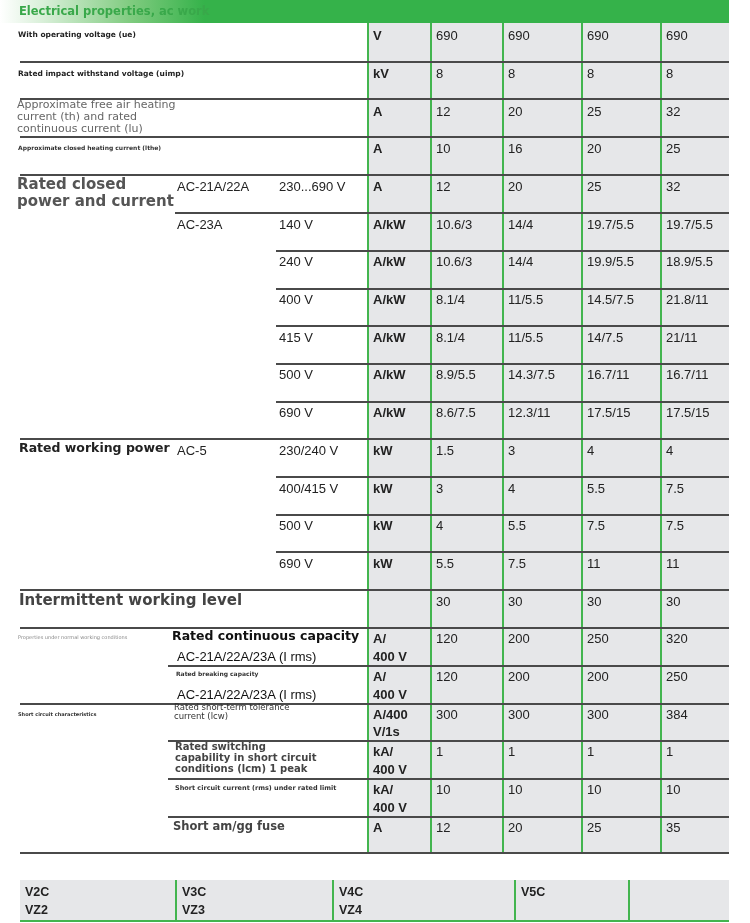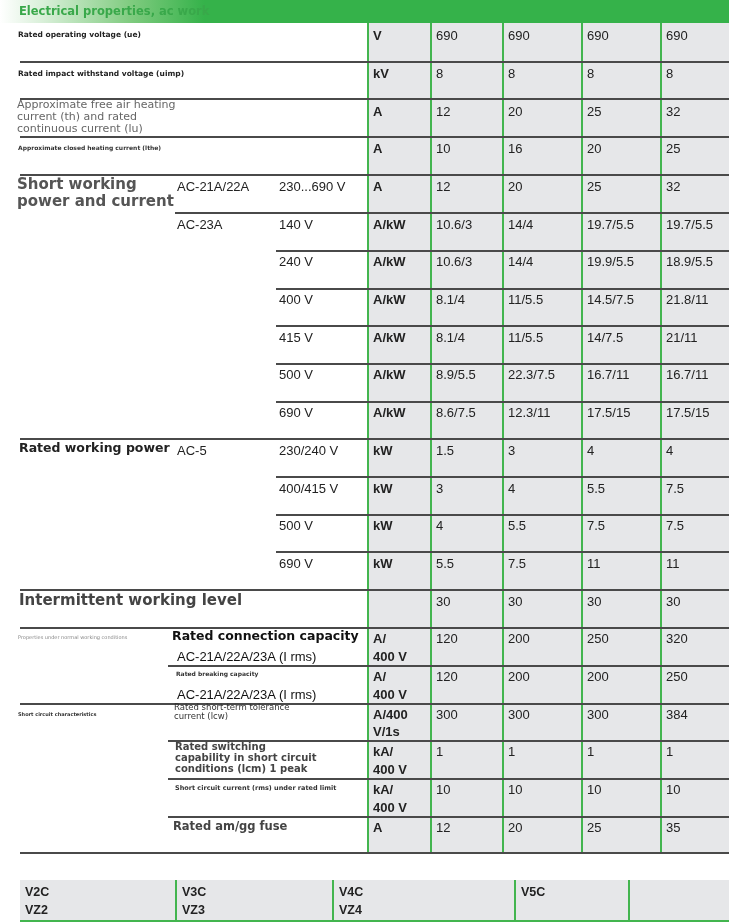--- a/index.html
+++ b/index.html
@@ -55,21 +55,21 @@
 <div class="hl" style="left:276px;top:551px;width:453px"></div>
 <div class="hl" style="left:20px;top:589px;width:709px"></div>
 <div class="hl" style="left:20px;top:627px;width:709px"></div>
 <div class="hl" style="left:168px;top:665px;width:561px"></div>
 <div class="hl" style="left:20px;top:703px;width:709px"></div>
 <div class="hl" style="left:168px;top:740px;width:561px"></div>
 <div class="hl" style="left:168px;top:778px;width:561px"></div>
 <div class="hl" style="left:168px;top:816px;width:561px"></div>
 <div class="hl" style="left:20px;top:852px;width:709px"></div>
 
-<div class="t lbl-s" style="left:18px;top:30px">Rated operating voltage (ue)</div>
+<div class="t lbl-s" style="left:18px;top:30px">With operating voltage (ue)</div>
 <div class="t u" style="left:373px;top:28px">V</div>
 <div class="t v" style="left:436px;top:28px">690</div>
 <div class="t v" style="left:508px;top:28px">690</div>
 <div class="t v" style="left:587px;top:28px">690</div>
 <div class="t v" style="left:666px;top:28px">690</div>
 
 <div class="t lbl-s" style="left:18px;top:69px">Rated impact withstand voltage (uimp)</div>
 <div class="t u" style="left:373px;top:66px">kV</div>
 <div class="t v" style="left:436px;top:66px">8</div>
 <div class="t v" style="left:508px;top:66px">8</div>
@@ -85,21 +85,21 @@
 <div class="t v" style="left:587px;top:104px">25</div>
 <div class="t v" style="left:666px;top:104px">32</div>
 
 <div class="t lbl-xs" style="left:18px;top:144px">Approximate closed heating current (lthe)</div>
 <div class="t u" style="left:373px;top:141px">A</div>
 <div class="t v" style="left:436px;top:141px">10</div>
 <div class="t v" style="left:508px;top:141px">16</div>
 <div class="t v" style="left:587px;top:141px">20</div>
 <div class="t v" style="left:666px;top:141px">25</div>
 
-<div class="t lbl-big" style="left:17px;top:176px">Short working</div>
+<div class="t lbl-big" style="left:17px;top:176px">Rated closed</div>
 <div class="t lbl-big" style="left:17px;top:193px">power and current</div>
 <div class="t cat" style="left:177px;top:179px">AC-21A/22A</div>
 <div class="t cat" style="left:279px;top:179px">230...690 V</div>
 <div class="t u" style="left:373px;top:179px">A</div>
 <div class="t v" style="left:436px;top:179px">12</div>
 <div class="t v" style="left:508px;top:179px">20</div>
 <div class="t v" style="left:587px;top:179px">25</div>
 <div class="t v" style="left:666px;top:179px">32</div>
 
 <div class="t cat" style="left:177px;top:217px">AC-23A</div>
@@ -127,21 +127,21 @@
 <div class="t cat" style="left:279px;top:330px">415 V</div>
 <div class="t u" style="left:373px;top:330px">A/kW</div>
 <div class="t v" style="left:436px;top:330px">8.1/4</div>
 <div class="t v" style="left:508px;top:330px">11/5.5</div>
 <div class="t v" style="left:587px;top:330px">14/7.5</div>
 <div class="t v" style="left:666px;top:330px">21/11</div>
 
 <div class="t cat" style="left:279px;top:367px">500 V</div>
 <div class="t u" style="left:373px;top:367px">A/kW</div>
 <div class="t v" style="left:436px;top:367px">8.9/5.5</div>
-<div class="t v" style="left:508px;top:367px">22.3/7.5</div>
+<div class="t v" style="left:508px;top:367px">14.3/7.5</div>
 <div class="t v" style="left:587px;top:367px">16.7/11</div>
 <div class="t v" style="left:666px;top:367px">16.7/11</div>
 
 <div class="t cat" style="left:279px;top:405px">690 V</div>
 <div class="t u" style="left:373px;top:405px">A/kW</div>
 <div class="t v" style="left:436px;top:405px">8.6/7.5</div>
 <div class="t v" style="left:508px;top:405px">12.3/11</div>
 <div class="t v" style="left:587px;top:405px">17.5/15</div>
 <div class="t v" style="left:666px;top:405px">17.5/15</div>
 
@@ -175,21 +175,21 @@
 <div class="t v" style="left:587px;top:556px">11</div>
 <div class="t v" style="left:666px;top:556px">11</div>
 
 <div class="t" style="left:19px;top:591px;font-family:'DejaVu Sans',sans-serif;font-size:15px;font-weight:bold;color:#444">Intermittent working level</div>
 <div class="t v" style="left:436px;top:594px">30</div>
 <div class="t v" style="left:508px;top:594px">30</div>
 <div class="t v" style="left:587px;top:594px">30</div>
 <div class="t v" style="left:666px;top:594px">30</div>
 
 <div class="t lbl-xxs" style="left:18px;top:634px">Properties under normal working conditions</div>
-<div class="t" style="left:172px;top:628px;font-family:'DejaVu Sans',sans-serif;font-size:12.5px;font-weight:bold;color:#111">Rated connection capacity</div>
+<div class="t" style="left:172px;top:628px;font-family:'DejaVu Sans',sans-serif;font-size:12.5px;font-weight:bold;color:#111">Rated continuous capacity</div>
 <div class="t" style="left:177px;top:649px;font-size:13px;color:#111">AC-21A/22A/23A (I rms)</div>
 <div class="t u" style="left:373px;top:631px">A/</div>
 <div class="t u" style="left:373px;top:649px">400 V</div>
 <div class="t v" style="left:436px;top:631px">120</div>
 <div class="t v" style="left:508px;top:631px">200</div>
 <div class="t v" style="left:587px;top:631px">250</div>
 <div class="t v" style="left:666px;top:631px">320</div>
 
 <div class="t lbl-xs" style="left:176px;top:670px">Rated breaking capacity</div>
 <div class="t" style="left:177px;top:687px;font-size:13px;color:#111">AC-21A/22A/23A (I rms)</div>
@@ -221,21 +221,21 @@
 <div class="t v" style="left:666px;top:744px">1</div>
 
 <div class="t lbl-xs" style="left:175px;top:784px;font-size:6.5px">Short circuit current (rms) under rated limit</div>
 <div class="t u" style="left:373px;top:782px">kA/</div>
 <div class="t u" style="left:373px;top:800px">400 V</div>
 <div class="t v" style="left:436px;top:782px">10</div>
 <div class="t v" style="left:508px;top:782px">10</div>
 <div class="t v" style="left:587px;top:782px">10</div>
 <div class="t v" style="left:666px;top:782px">10</div>
 
-<div class="t" style="left:173px;top:819px;font-family:'DejaVu Sans',sans-serif;font-size:11.5px;font-weight:bold;color:#444">Rated am/gg fuse</div>
+<div class="t" style="left:173px;top:819px;font-family:'DejaVu Sans',sans-serif;font-size:11.5px;font-weight:bold;color:#444">Short am/gg fuse</div>
 <div class="t u" style="left:373px;top:820px">A</div>
 <div class="t v" style="left:436px;top:820px">12</div>
 <div class="t v" style="left:508px;top:820px">20</div>
 <div class="t v" style="left:587px;top:820px">25</div>
 <div class="t v" style="left:666px;top:820px">35</div>
 
 <div class="btbl">
   <div class="bcell" style="left:0;width:155px">
     <div class="l1">V2C</div>
     <div class="l2">VZ2</div>

